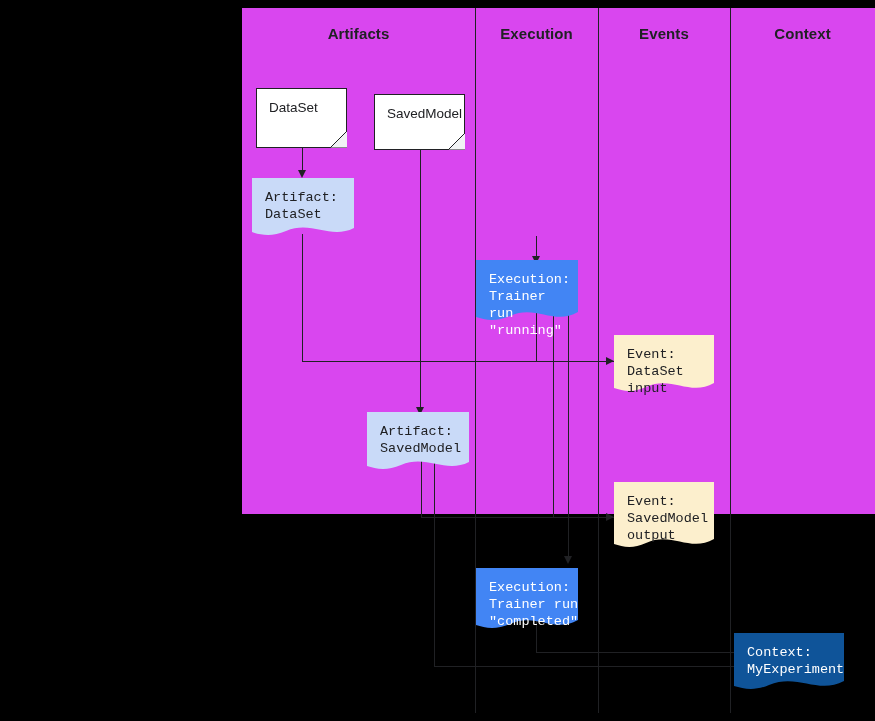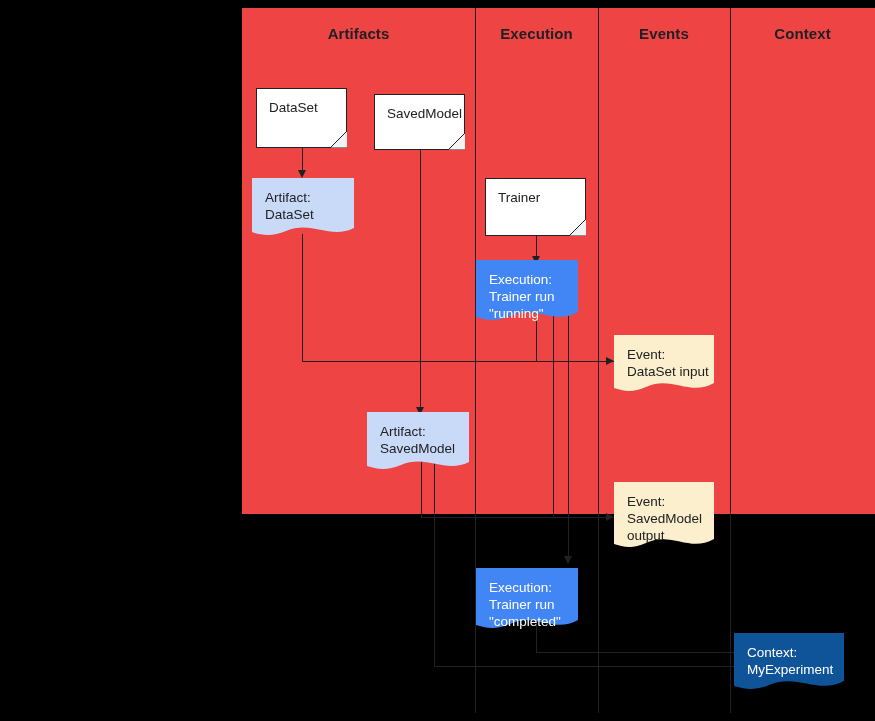--- a/index.html
+++ b/index.html
@@ -1,29 +1,29 @@
 <!DOCTYPE html>
 <html><head>
 <meta charset="utf-8">
 <style>
   html,body{margin:0;padding:0;background:#000;}
   body{width:875px;height:721px;font-family:"Liberation Sans",sans-serif;}
   #stage{position:relative;width:875px;height:721px;background:#000;overflow:hidden;}
-  #diagram{position:absolute;left:242px;top:8px;width:633px;height:506px;background:#ef4444;}
+  #diagram{position:absolute;left:242px;top:8px;width:633px;height:506px;background:#d946ef;}
   .colline{position:absolute;top:0;width:1px;height:705px;background:#202124;}
   .hdr{position:absolute;top:17px;font-weight:bold;font-size:15px;color:#202124;text-align:center;letter-spacing:.1px;}
   .lane-label{user-select:none;}
 
   
   .node{position:absolute;box-sizing:border-box;}
   .doc{background:#ffffff;border:1px solid #202124;}
   .doclabel{position:absolute;left:12px;top:10px;font-size:13.5px;color:#202124;line-height:17px;}
 
   
-  .wave{position:absolute;}
+  .wave{position:absolute;font-family:Liberation Mono, monospace;}
   .wave svg{display:block;}
   .wavelabel{position:absolute;left:13px;top:11px;font-size:13.5px;line-height:17px;white-space:pre-line;}
 
   .ln{position:absolute;background:#202124;}
   .lnv{width:1.2px;}
   .lnh{height:1.2px;}
   .arrow{position:absolute;width:0;height:0;}
   .arrow-down{border-left:4.5px solid transparent;border-right:4.5px solid transparent;border-top:8px solid #202124;}
   .arrow-right{border-top:4.5px solid transparent;border-bottom:4.5px solid transparent;border-left:8px solid #202124;}
 </style>
@@ -85,28 +85,20 @@
 
     <div class="node doc" style="left:132px;top:86px;width:91px;height:56px">
       <span class="doclabel">SavedModel</span>
       <svg style="position:absolute;right:-1px;bottom:-1px" width="17" height="17" viewBox="0 0 17 17">
         <polygon points="17,17 0,17 17,0" fill="#f1f3f4"></polygon>
         <polyline points="17,0 0,17 17,17" fill="none" stroke="#202124" stroke-width="1"></polyline>
         <polyline points="17,0 3,14" fill="none" stroke="#202124" stroke-width="1"></polyline>
       </svg>
     </div>
 
-    <div class="node doc" style="left:243px;top:170px;width:101px;height:58px">
-      <span class="doclabel">Trainer</span>
-      <svg style="position:absolute;right:-1px;bottom:-1px" width="17" height="17" viewBox="0 0 17 17">
-        <polygon points="17,17 0,17 17,0" fill="#f1f3f4"></polygon>
-        <polyline points="17,0 0,17 17,17" fill="none" stroke="#202124" stroke-width="1"></polyline>
-        <polyline points="17,0 3,14" fill="none" stroke="#202124" stroke-width="1"></polyline>
-      </svg>
-    </div>
 
     <div class="wave" style="left:10px;top:170px">
       <svg width="102" height="62" viewBox="0 0 102 62">
         <path d="M0,0 H102 V50 C78,62 60,42 34,53 C20,59 9,57 0,54 Z" fill="#c9daf8"></path>
       </svg>
       <span class="wavelabel" style="color:#202124">Artifact:
 DataSet</span>
     </div>
 
     <div class="wave" style="left:234px;top:252px">

